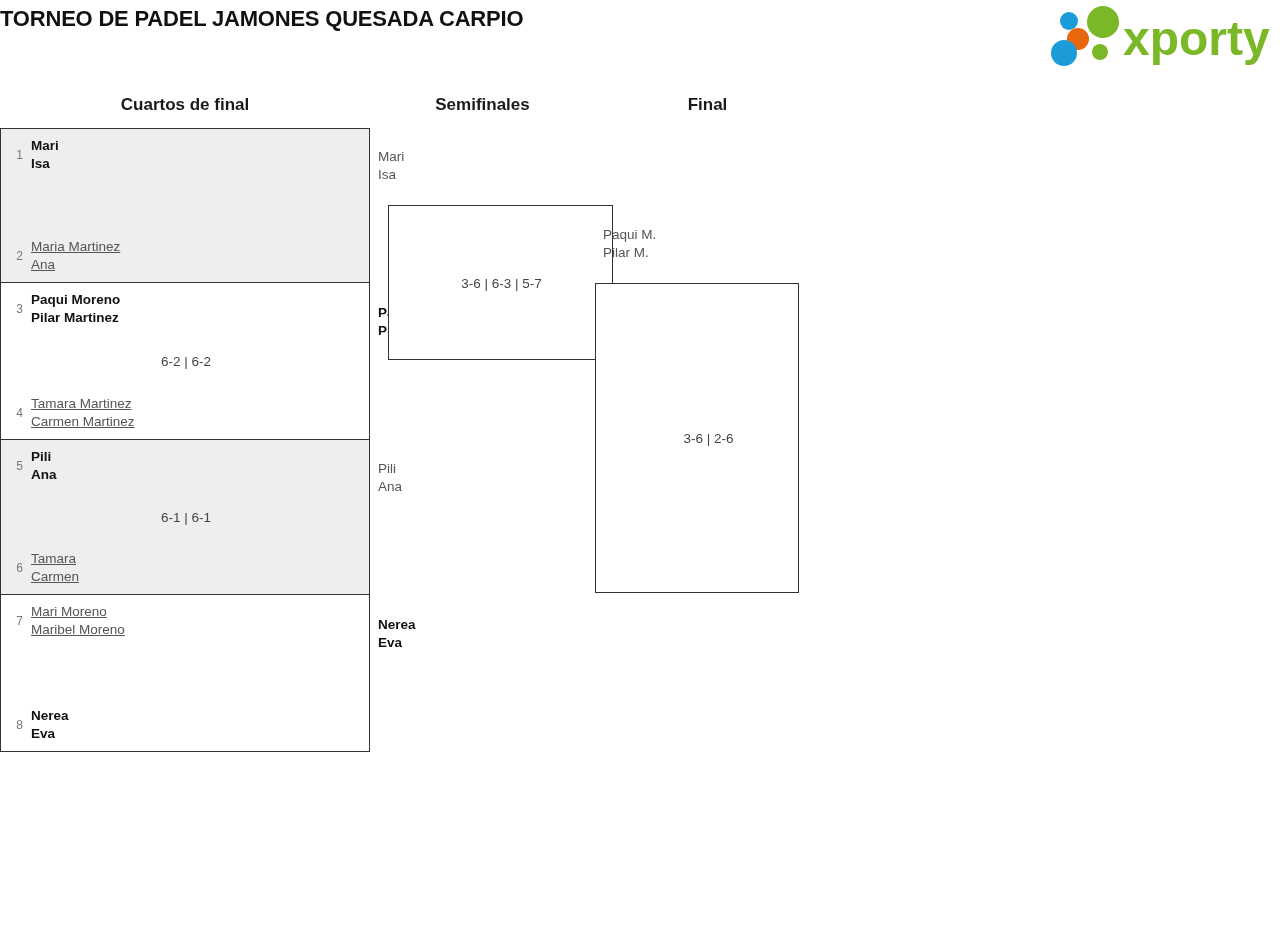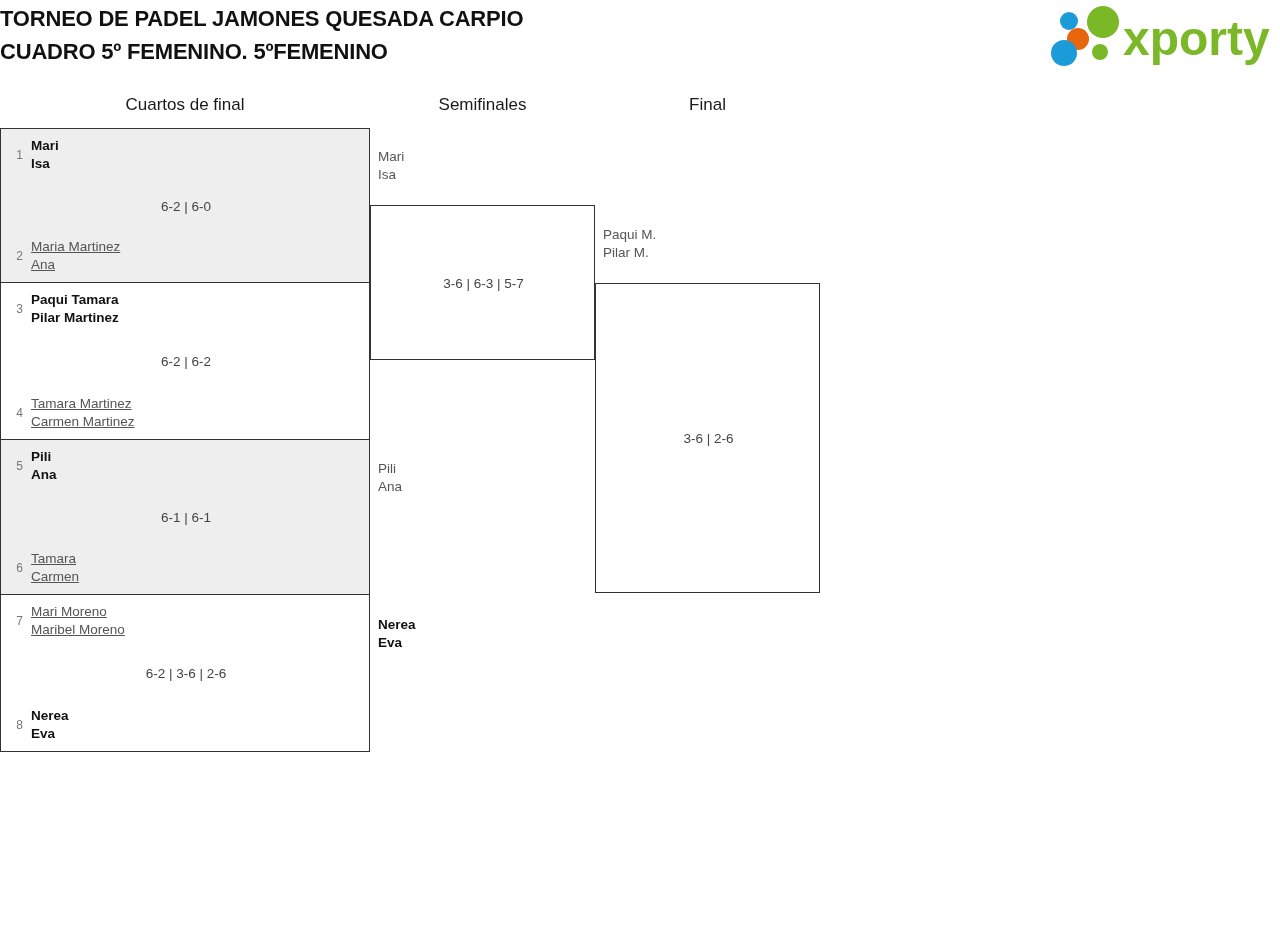--- a/index.html
+++ b/index.html
@@ -19,21 +19,21 @@
     letter-spacing: -0.2px; color: #111111; white-space: nowrap;
   }
 
   
   .logo { position: absolute; left: 1047px; top: 5px; width: 228px; height: 62px; }
   .logo svg { display: block; }
 
   
   .round-header {
     position: absolute; top: 95px;
-    font-size: 17px; font-weight: 400; color: #1a1a1a;
+    font-size: 17px; font-weight: 700; color: #1a1a1a;
     text-align: center; white-space: nowrap;
   }
   .rh-qf   { left: 0px;   width: 370px; }
   .rh-sf   { left: 370px; width: 225px; }
   .rh-fin  { left: 595px; width: 225px; }
 
   
   .bracket { position: absolute; left: 0; top: 128px; width: 860px; height: 640px; }
 
   
@@ -69,21 +69,21 @@
     text-align: center; font-size: 13.5px; color: #444444;
     white-space: nowrap;
   }
 
   
   .sf-box {
     position: absolute; left: 370px; width: 225px;
     border: 1px solid #333333;
     background: #ffffff;
   }
-  .sf1 { top: 77px;  height: 155px; }
+  .sf1 { top: 77px;  height: 155px; margin-left: 18px; }
   .sf2 { top: 390px; height: 157px; }
   .sf-score {
     position: absolute; left: 0; width: 225px; top: 50%;
     transform: translateY(-50%);
     text-align: center; font-size: 13.5px; color: #444444;
     white-space: nowrap;
   }
 
   
   .sf-label {
@@ -93,21 +93,21 @@
   .sf-label.win  { font-weight: 700; color: #111111; }
   .sf-label.lose { font-weight: 400; color: #555555; }
   .sfl-1a { top: 20px;  }
   .sfl-1b { top: 176px; }
   .sfl-2a { top: 332px; }
   .sfl-2b { top: 488px; }
 
   
   .fin-box {
     position: absolute; left: 595px; top: 155px;
-    width: 225px; height: 310px;
+    width: 204px; height: 310px;
     border: 1px solid #333333; background: #ffffff;
   }
   .fin-score {
     position: absolute; left: 0; width: 225px; top: 50%;
     transform: translateY(-50%);
     text-align: center; font-size: 13.5px; color: #444444;
     white-space: nowrap;
   }
   .fin-label {
     position: absolute; left: 603px;
@@ -120,21 +120,20 @@
 
   .nm { display: block; }
 </style>
 </head>
 <body>
 
 <div id="page">
 
   <div class="title-block">
     <div class="title-line">TORNEO DE PADEL JAMONES QUESADA CARPIO</div>
-    <div class="title-line">CUADRO 5º FEMENINO. 5ºFEMENINO</div>
   </div>
 
   <div class="logo">
     <svg width="228" height="62" viewBox="0 0 228 62" aria-hidden="true">
       <circle cx="22" cy="16" r="9" fill="#1B9BD8"></circle>
       <circle cx="56" cy="17" r="16" fill="#7AB828"></circle>
       <circle cx="31" cy="34" r="11" fill="#E8670C"></circle>
       <circle cx="17" cy="48" r="13" fill="#1B9BD8"></circle>
       <circle cx="53" cy="47" r="8" fill="#7AB828"></circle>
       <text x="76" y="50" font-family="Liberation Sans, sans-serif" font-size="48" font-weight="700" fill="#7AB828">xporty</text>
@@ -148,35 +147,34 @@
   <div class="bracket">
 
     <div class="qf-box qf1 shaded">
       <div class="team team-top">
         <span class="seed">1</span>
         <span class="names win">
           <span class="nm">Mari</span>
           <span class="nm">Isa</span>
         </span>
       </div>
-      <div class="score">6-2 | 6-0</div>
       <div class="team team-bottom">
         <span class="seed">2</span>
         <span class="names lose">
           <span class="nm">Maria Martinez</span>
           <span class="nm">Ana</span>
         </span>
       </div>
     </div>
 
     <div class="qf-box qf2 plain">
       <div class="team team-top">
         <span class="seed">3</span>
         <span class="names win">
-          <span class="nm">Paqui Tamara</span>
+          <span class="nm">Paqui Moreno</span>
           <span class="nm">Pilar Martinez</span>
         </span>
       </div>
       <div class="score">6-2 | 6-2</div>
       <div class="team team-bottom">
         <span class="seed">4</span>
         <span class="names lose">
           <span class="nm">Tamara Martinez</span>
           <span class="nm">Carmen Martinez</span>
         </span>
@@ -202,21 +200,20 @@
     </div>
 
     <div class="qf-box qf4 plain">
       <div class="team team-top">
         <span class="seed">7</span>
         <span class="names lose">
           <span class="nm">Mari Moreno</span>
           <span class="nm">Maribel Moreno</span>
         </span>
       </div>
-      <div class="score">6-2 | 3-6 | 2-6</div>
       <div class="team team-bottom">
         <span class="seed">8</span>
         <span class="names win">
           <span class="nm">Nerea</span>
           <span class="nm">Eva</span>
         </span>
       </div>
     </div>
 
     <div class="sf-label lose sfl-1a">

